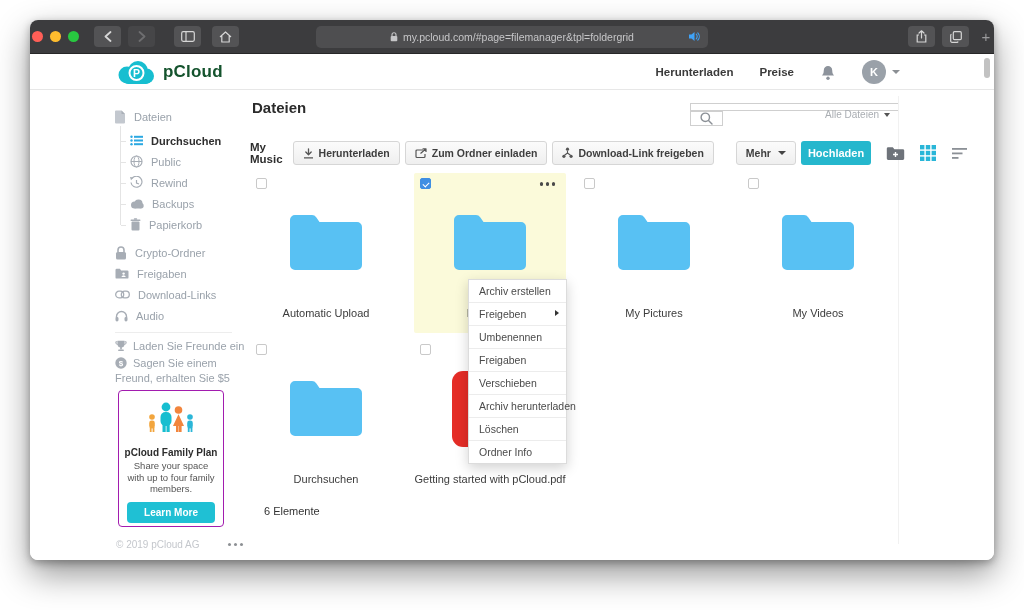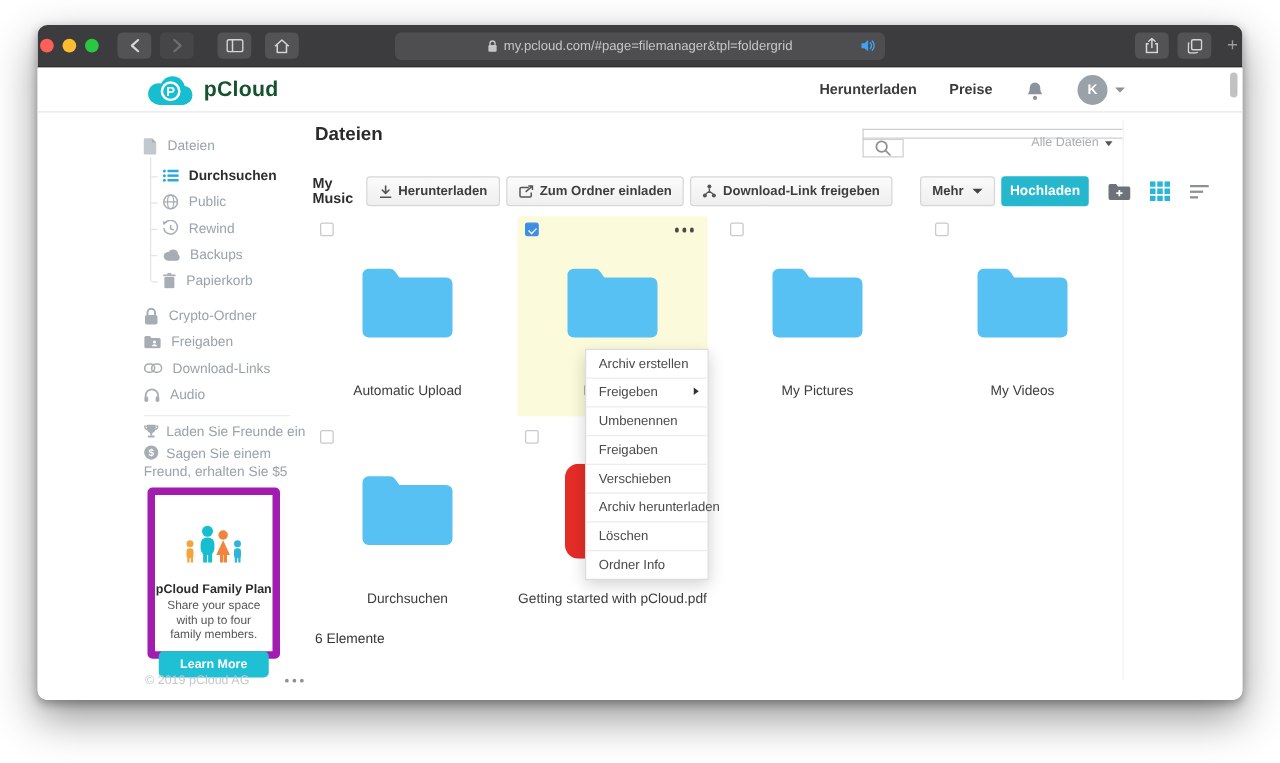--- a/index.html
+++ b/index.html
@@ -53,21 +53,21 @@
   .side-tree::before { content:''; position:absolute; left:0; top:-4px; bottom:10px; border-left:1px solid #e4e4e4; }
   .tree-item { position:relative; padding-left:10px; }
   .tree-item::before { content:''; position:absolute; left:1px; top:50%; width:5px; height:1px; background:#e4e4e4; }
   .tree-item.active { color:#2e2e2e; font-weight:bold; }
   .side-section { margin:7px 0 0 85px; }
   .side-divider { margin:6px 18px 0 85px; border-top:1px solid #ededed; }
   .side-promos { margin:6px 0 0 85px; width:132px; }
   .promo-item { margin-top:2px; line-height:15px; cursor:pointer; }
   .promo-item svg { vertical-align:-2px; margin-right:6px; }
   .ad-card { position:absolute; left:88px; top:300px; width:106px; height:137px;
-    background:#fff; border:6px solid #a21caf; border-radius:4px; text-align:center; padding-top:24px; }
+    background:#fff; border:1px solid #a21caf; border-radius:4px; text-align:center; padding-top:11px; }
   .ad-title { margin-top:5px; font-size:10px; font-weight:bold; color:#2d2d2d; }
   .ad-desc { margin:2px 6px 0; font-size:9.5px; line-height:11.5px; color:#555; }
   .ad-btn { display:block; margin:7px auto 0; width:88px; height:21px; background:#1fc0d4; border:none;
     border-radius:4px; color:#fff; font-weight:bold; font-size:10px; font-family:inherit; cursor:pointer; }
   .side-footer { position:absolute; left:86px; top:449px; display:flex; align-items:center; gap:28px;
     color:#c4c7cc; font-size:10px; }
   .dots { display:flex; gap:3px; cursor:pointer; }
   .dots i { width:3px; height:3px; border-radius:50%; background:#8d9094; }
 
   
@@ -111,21 +111,21 @@
 
   
   .context-menu { position:absolute; left:218px; top:106px; width:99px; background:#fff;
     border:1px solid #dcdcdc; box-shadow:0 4px 12px rgba(0,0,0,.18); z-index:20; }
   .menu-item { position:relative; padding:5px 10px 5px 10px; font-size:10.5px; color:#4a4a4a;
     border-bottom:1px solid #ececec; cursor:pointer; white-space:nowrap; }
   .menu-item:last-child { border-bottom:none; }
   .submenu-caret { position:absolute; right:7px; top:7px; width:0; height:0;
     border-top:3.5px solid transparent; border-bottom:3.5px solid transparent; border-left:4.5px solid #333; }
 
-  .items-count { position:absolute; left:2px; top:415px; font-size:11px; color:#333; }
+  .items-count { position:absolute; left:14px; top:415px; font-size:11px; color:#333; }
 </style>
 </head>
 <body>
 
 <div class="stage">
   <div class="window">
 
     <div class="chrome">
       <div class="traffic">
         <span class="tl red"></span>

